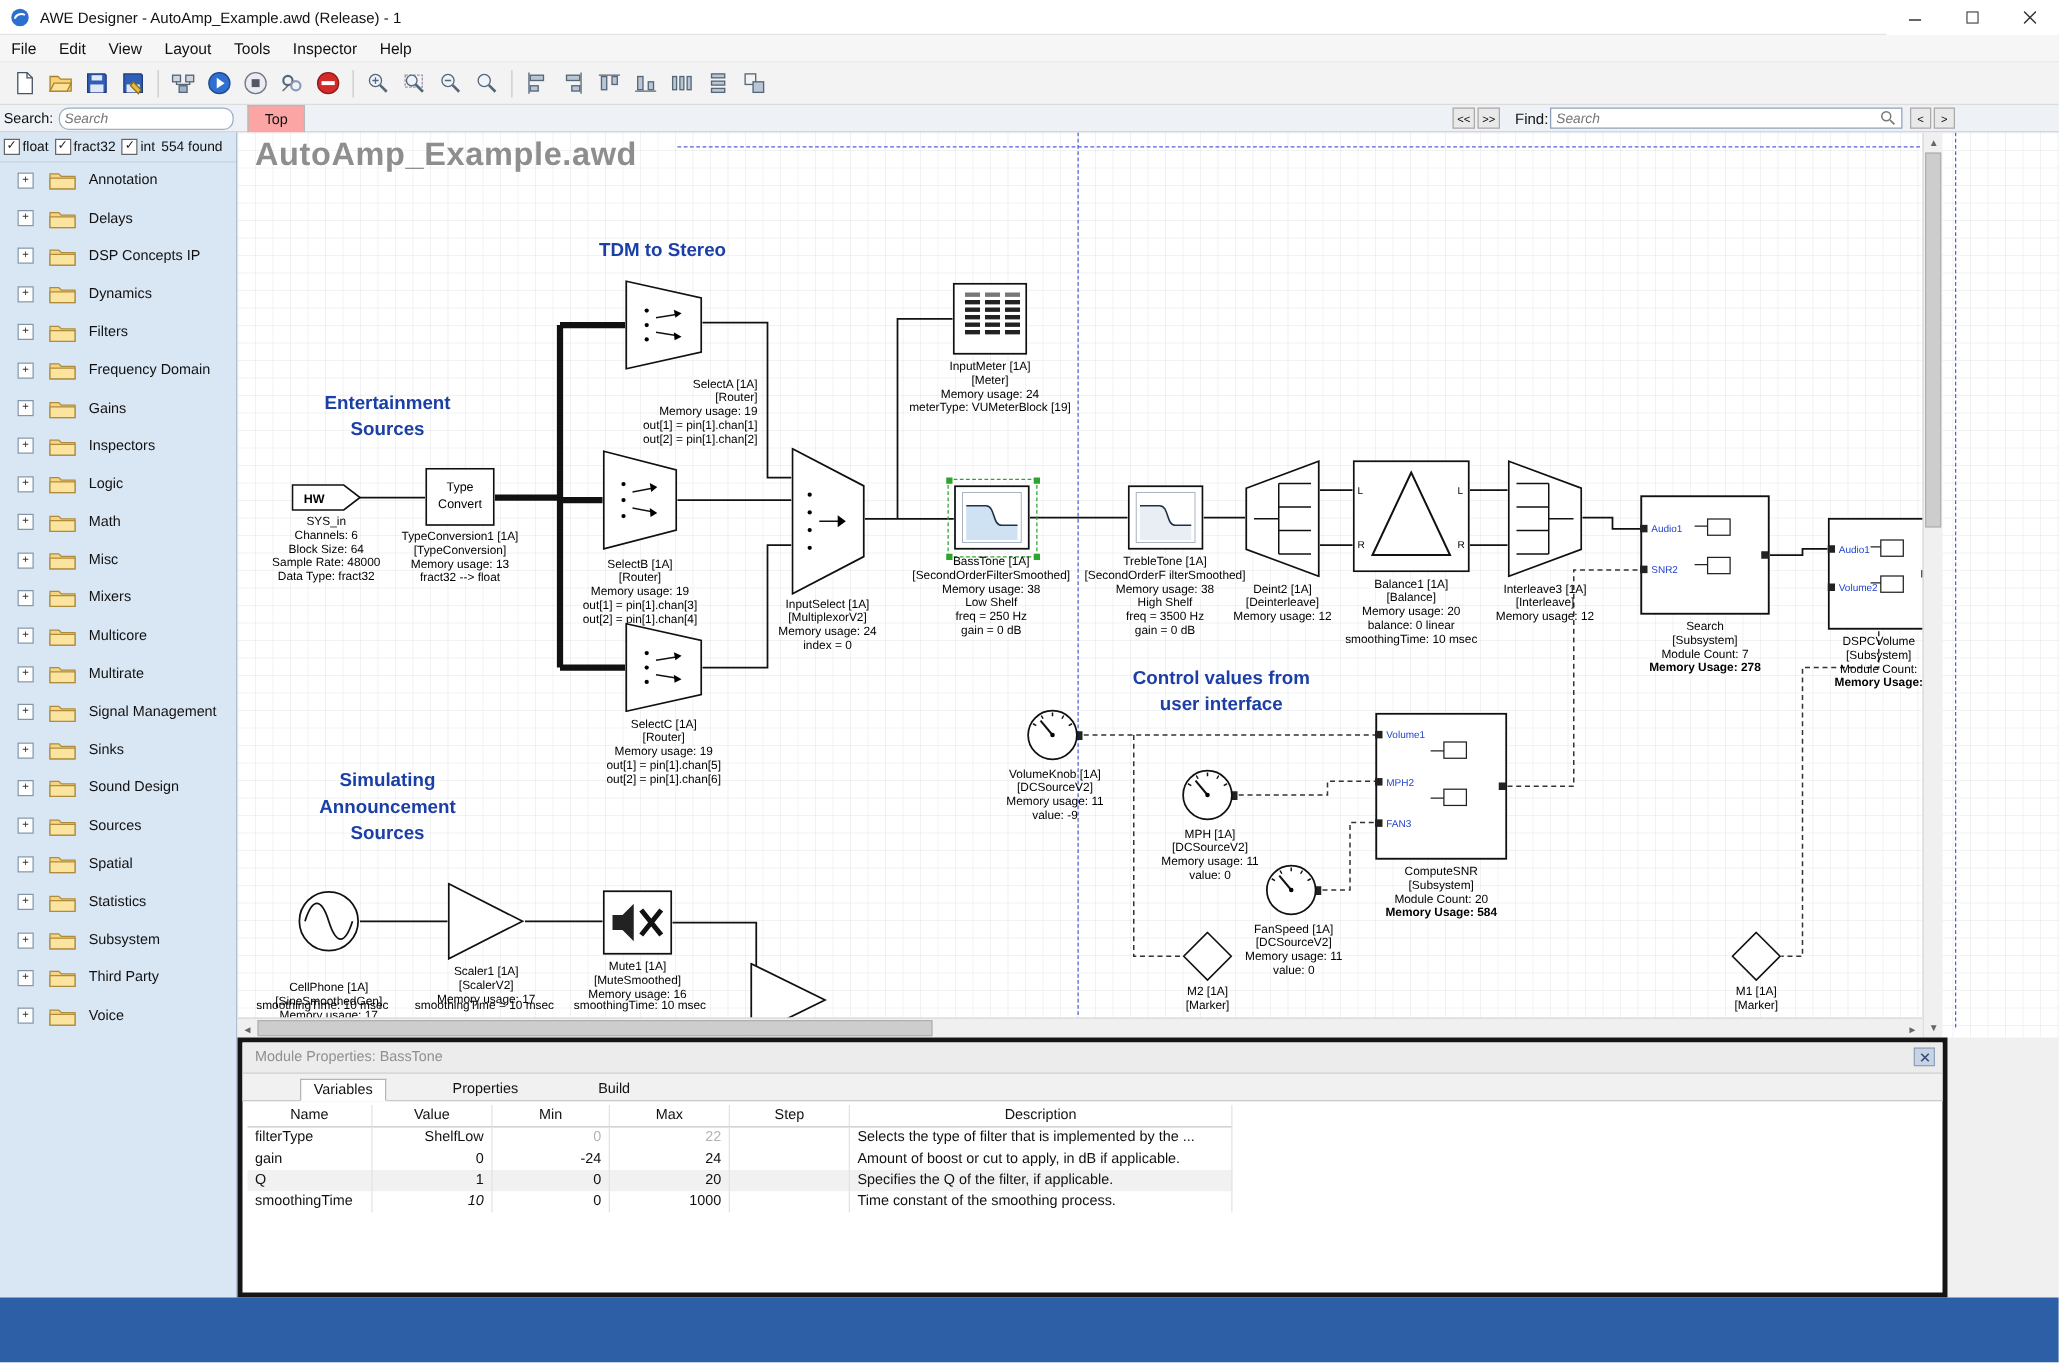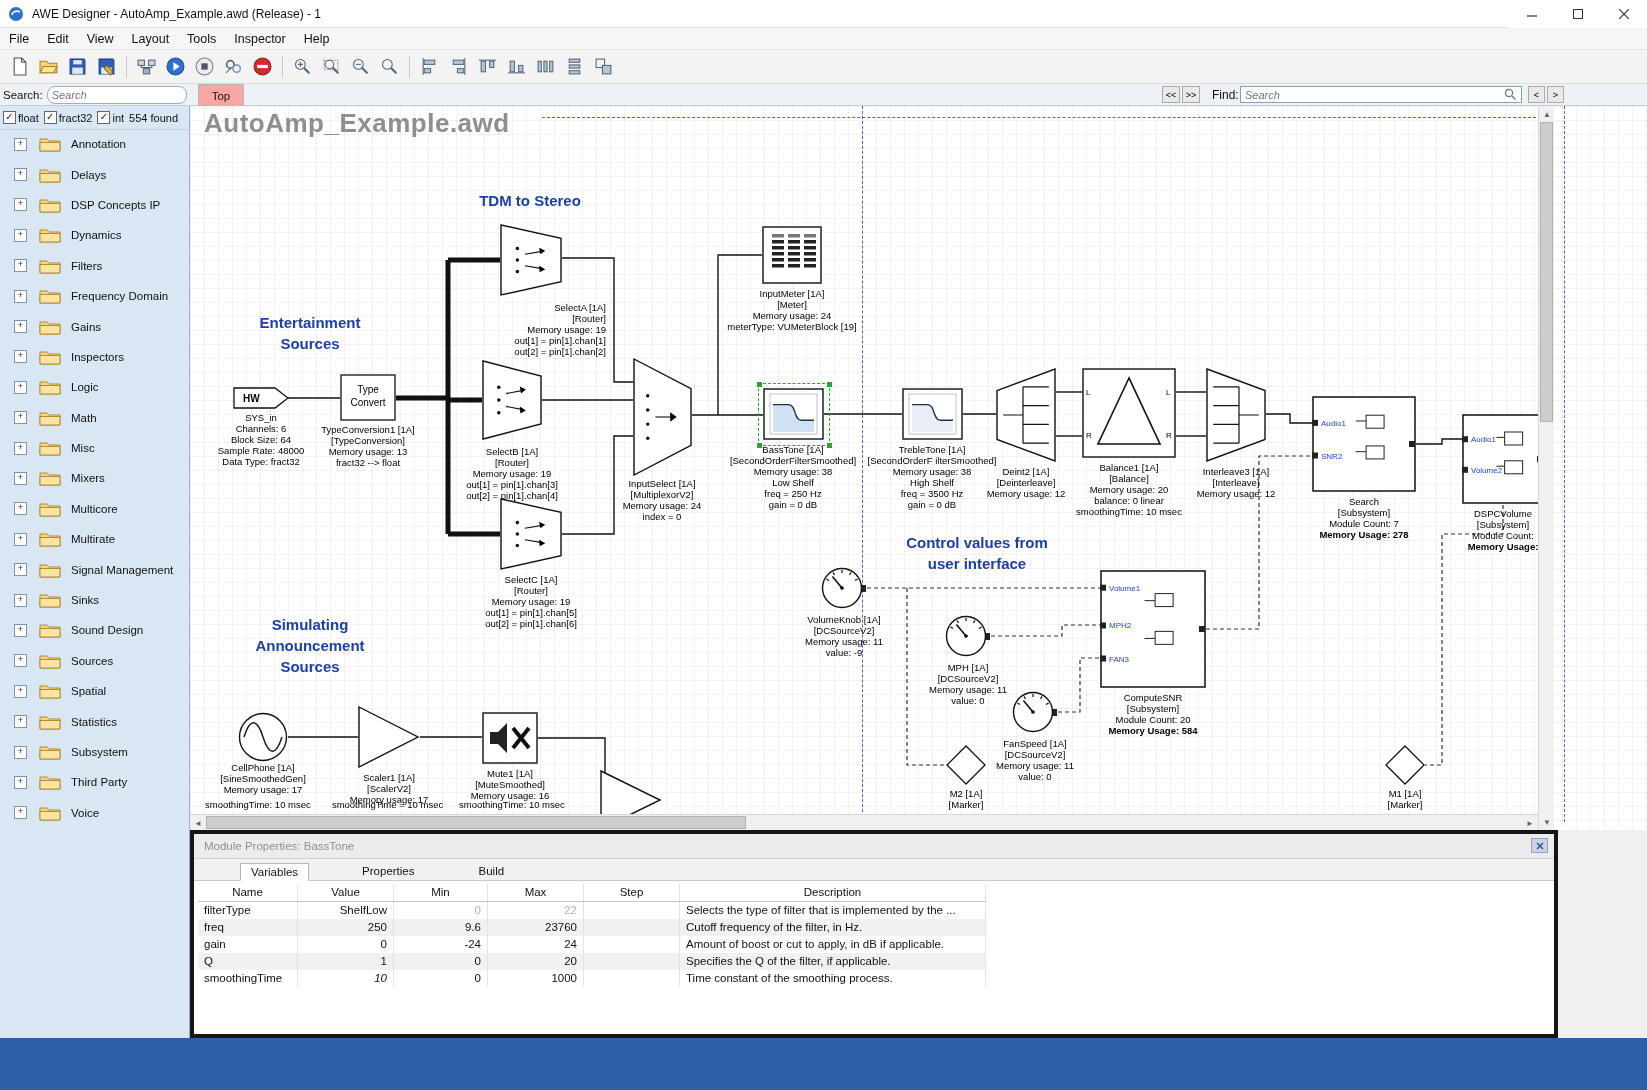--- a/index.html
+++ b/index.html
@@ -891,21 +891,21 @@
           <polygon points="20,1 39,20 20,39 1,20" fill="#fff" stroke="#111" stroke-width="1.3"></polygon>
         </svg></div>
       <div class="caption" style="left:1140px;top:682px;">
         <div>M1 [1A]</div>
         <div>[Marker]</div>
       </div>
       <div class="module" style="left:48px;top:606px;width:50px;height:50px;"><svg width="50" height="50" viewBox="0 0 50 50">
           <circle cx="25" cy="25" r="23.5" fill="#fff" stroke="#111" stroke-width="1.4"></circle>
           <path d="M6 25 C 12 6, 19 6, 25 25 S 38 44, 44 25" fill="none" stroke="#111" stroke-width="1.4"></path>
         </svg></div>
-      <div class="caption" style="left:-2px;top:656px;">
+      <div class="caption" style="left:-2px;top:679px;">
         <div>CellPhone [1A]</div>
         <div>[SineSmoothedGen]</div>
         <div>Memory usage: 17</div>
       </div>
       <div class="module" style="left:168px;top:600px;width:62px;height:62px;"><svg width="62" height="62" viewBox="0 0 62 62">
           <polygon points="1,1 60,31 1,61" fill="#fff" stroke="#111" stroke-width="1.4"></polygon>
         </svg></div>
       <div class="caption" style="left:124px;top:666px;">
         <div>Scaler1 [1A]</div>
         <div>[ScalerV2]</div>
@@ -963,28 +963,20 @@
         <div class="gcell hd" style="width:306px;">Description</div>
       </div>
       <div class="grow">
         <div class="gcell" style="width:100px;">filterType</div>
         <div class="gcell num" style="width:96px;">ShelfLow</div>
         <div class="gcell num muted" style="width:94px;">0</div>
         <div class="gcell num muted" style="width:96px;">22</div>
         <div class="gcell num" style="width:96px;"></div>
         <div class="gcell" style="width:306px;">Selects the type of filter that is implemented by the ...</div>
       </div>
-      <div class="grow alt">
-        <div class="gcell" style="width:100px;">freq</div>
-        <div class="gcell num" style="width:96px;">250</div>
-        <div class="gcell num" style="width:94px;">9.6</div>
-        <div class="gcell num" style="width:96px;">23760</div>
-        <div class="gcell num" style="width:96px;"></div>
-        <div class="gcell" style="width:306px;">Cutoff frequency of the filter, in Hz.</div>
-      </div>
       <div class="grow">
         <div class="gcell" style="width:100px;">gain</div>
         <div class="gcell num" style="width:96px;">0</div>
         <div class="gcell num" style="width:94px;">-24</div>
         <div class="gcell num" style="width:96px;">24</div>
         <div class="gcell num" style="width:96px;"></div>
         <div class="gcell" style="width:306px;">Amount of boost or cut to apply, in dB if applicable.</div>
       </div>
       <div class="grow alt">
         <div class="gcell" style="width:100px;">Q</div>

